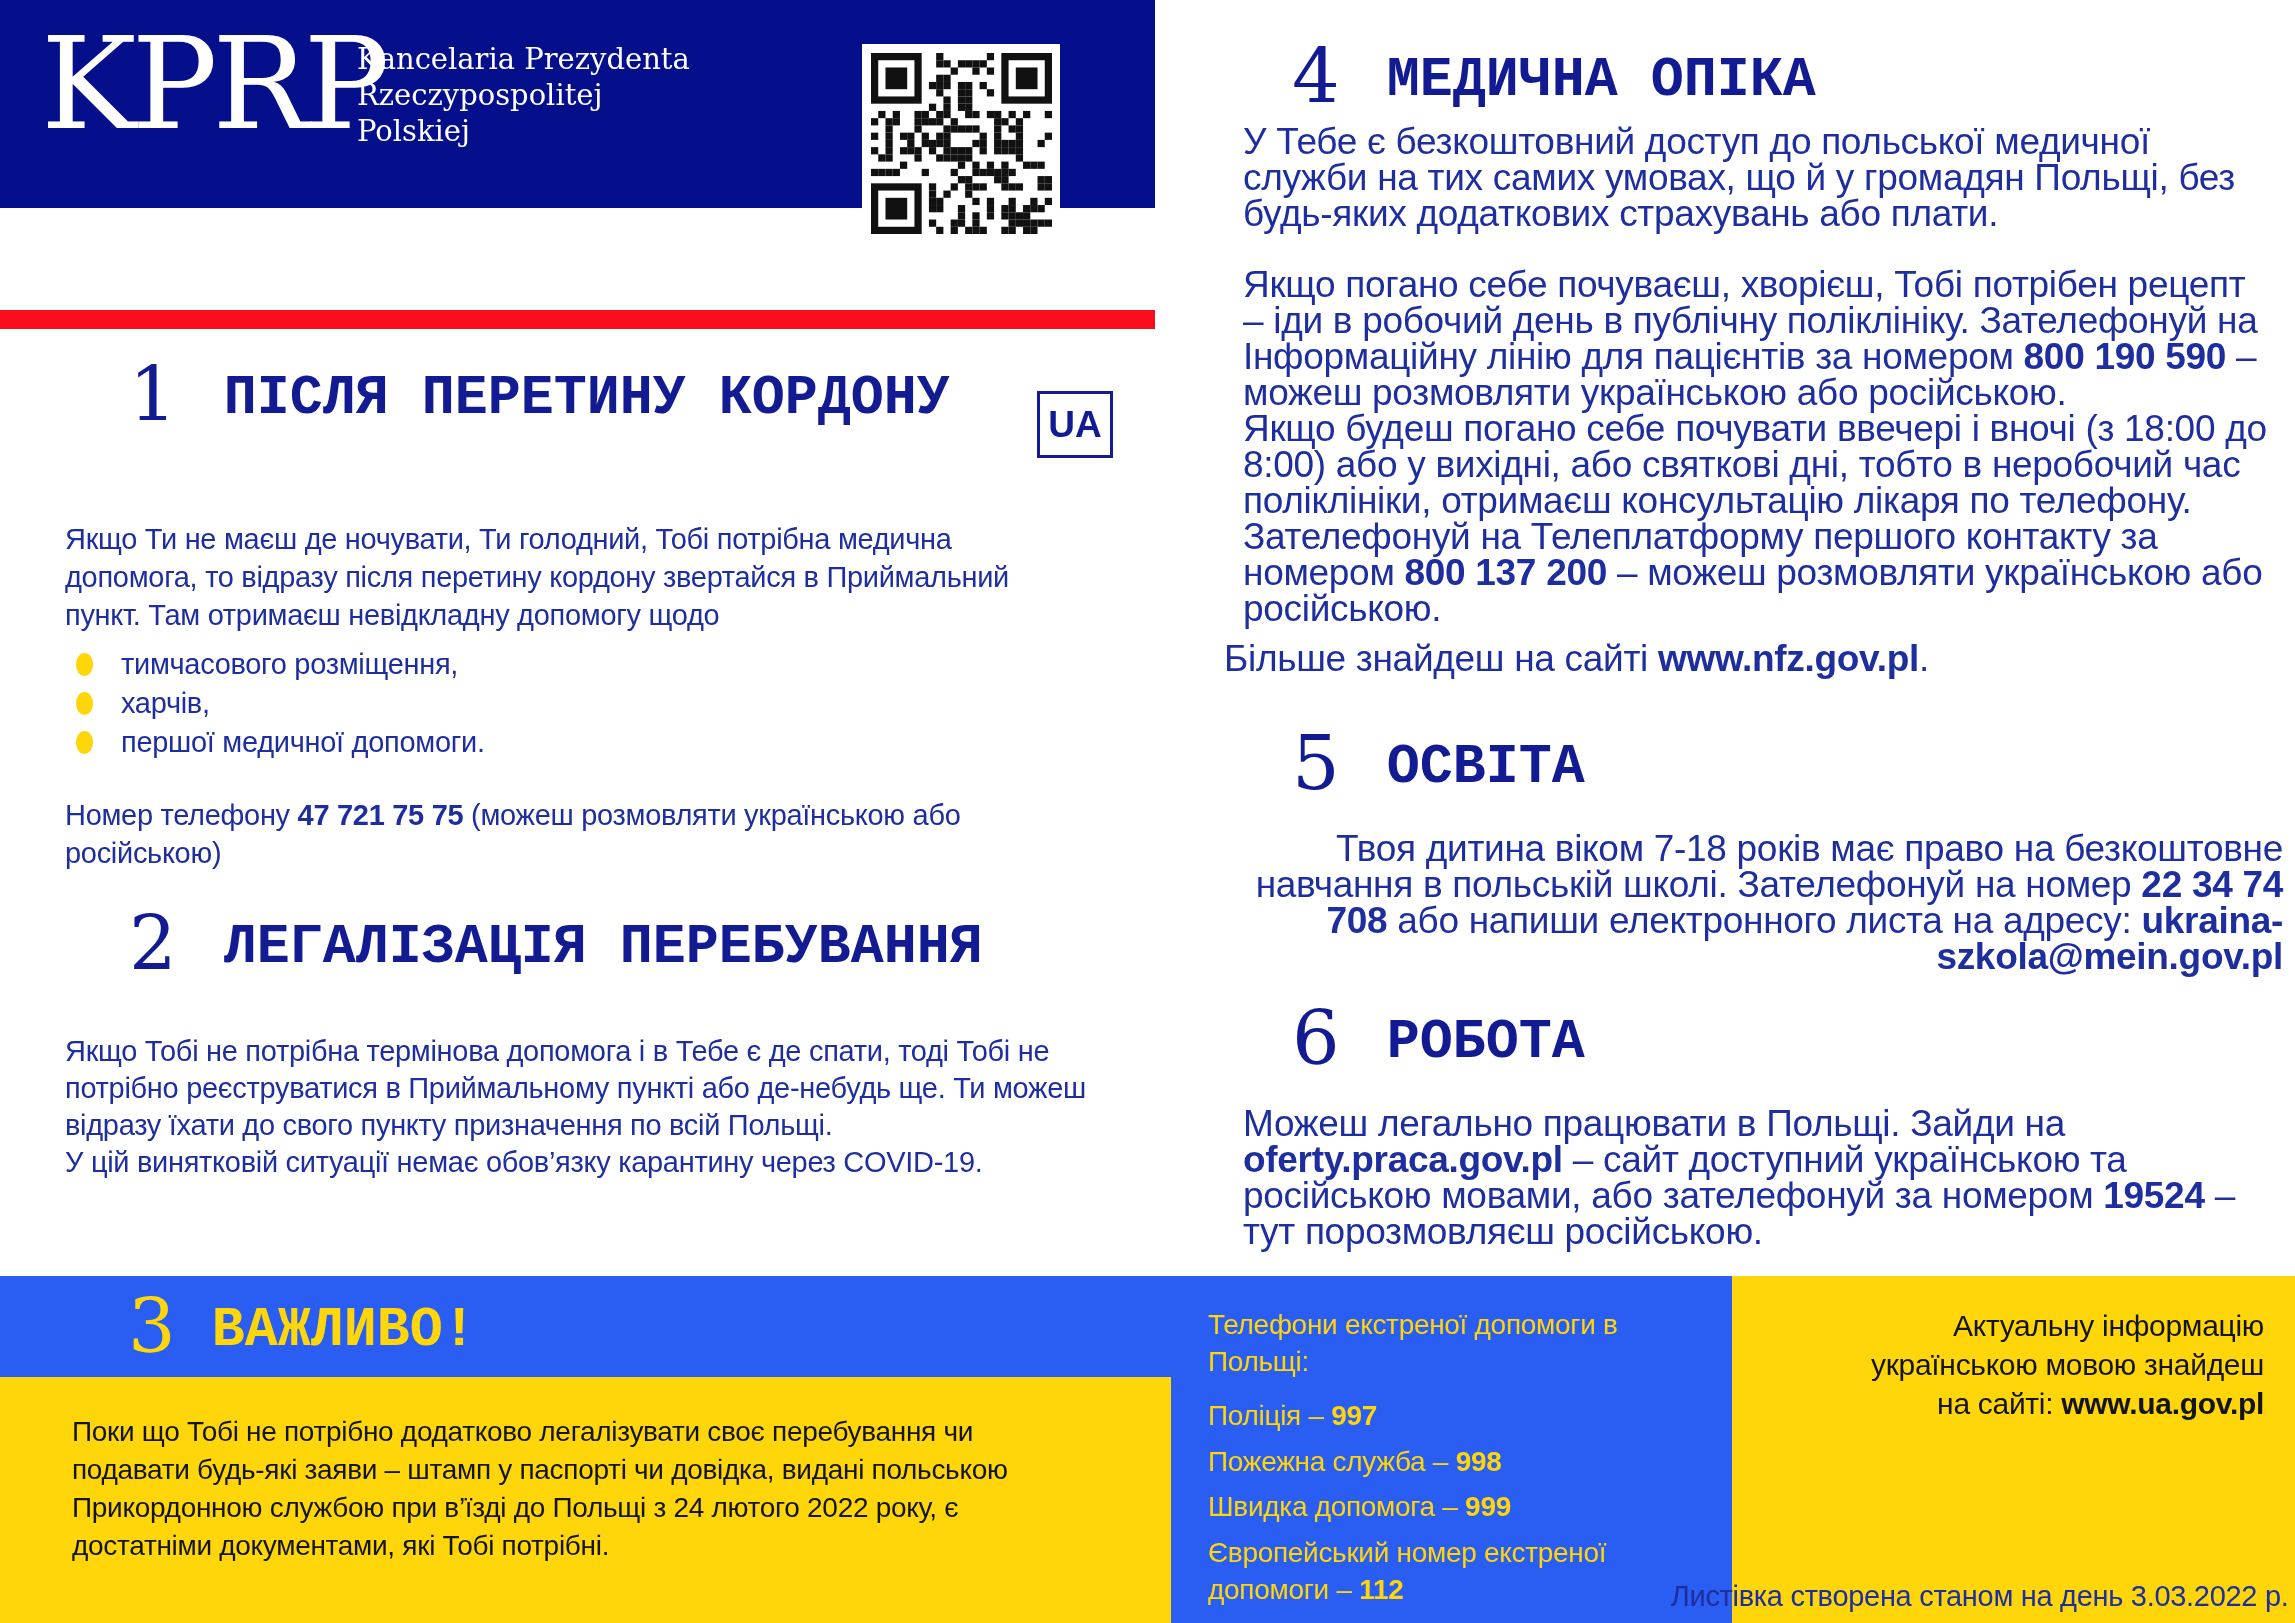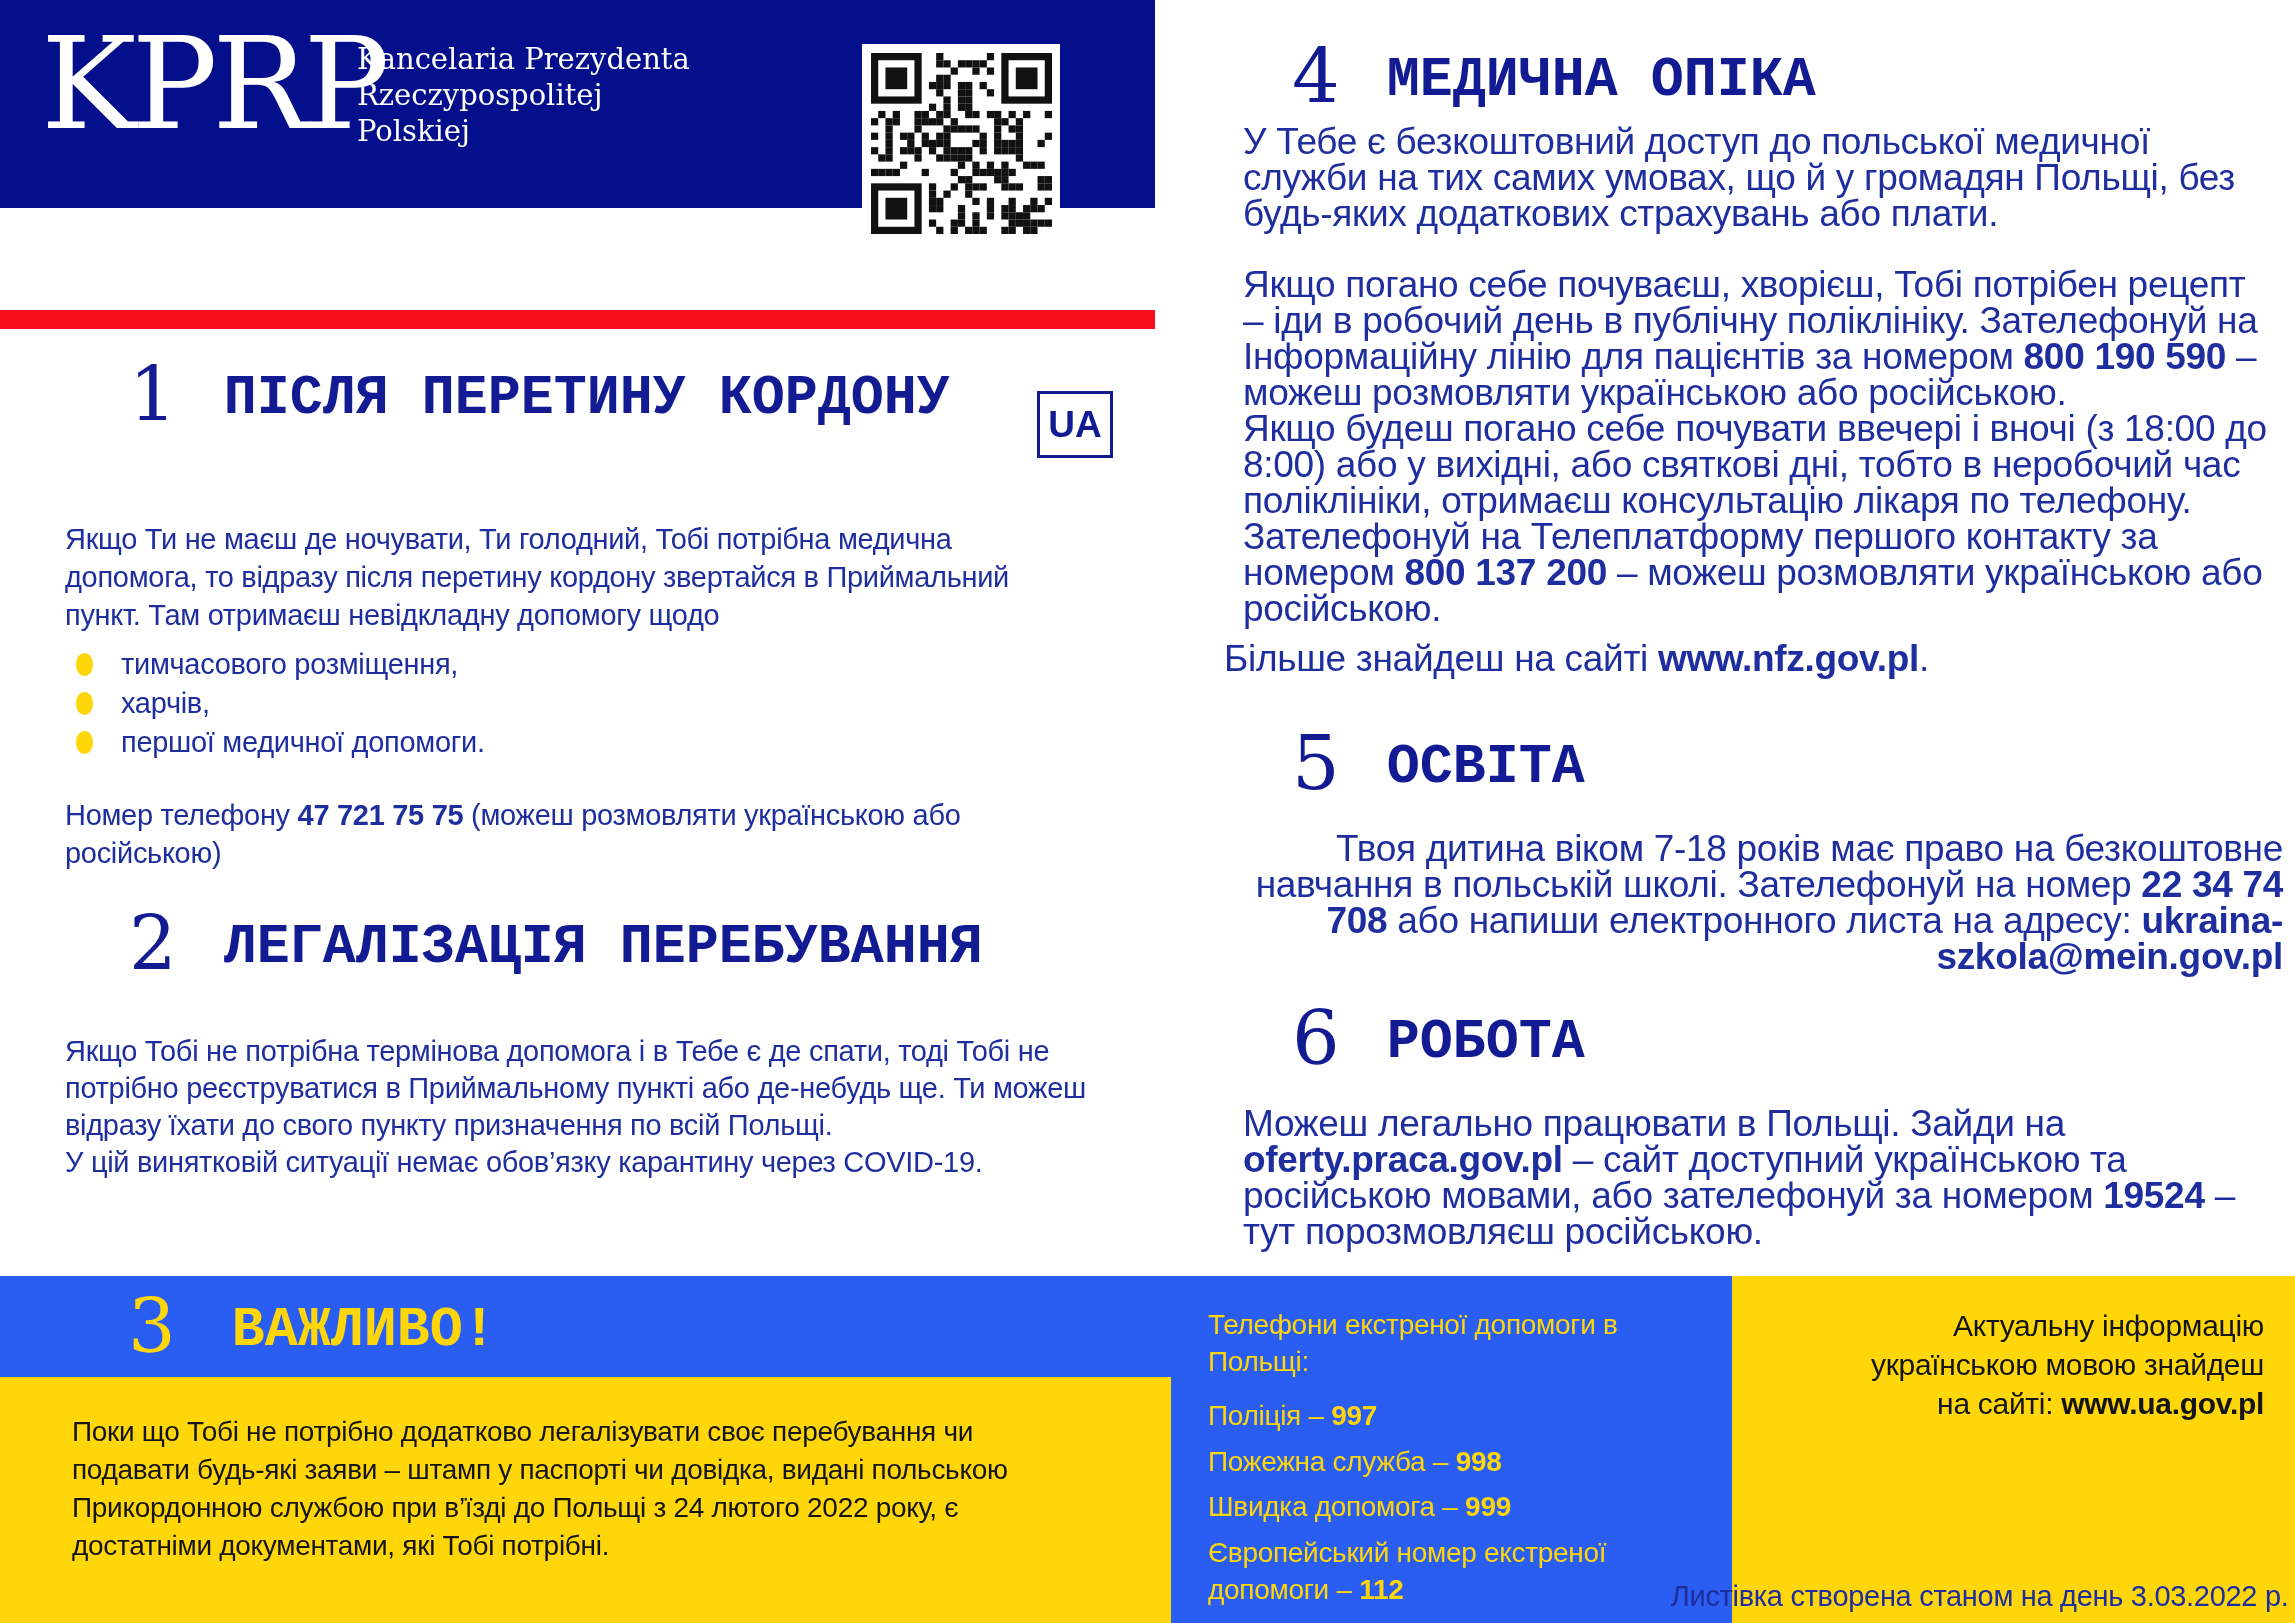--- a/index.html
+++ b/index.html
@@ -65,21 +65,21 @@
     border:3.9px solid var(--headnavy);background:#ffffff;
     display:flex;align-items:center;justify-content:center;
     font-weight:bold;font-size:37px;color:var(--headnavy);margin-top:27px;
   }
   
   .band3{
     position:absolute;left:0;top:1276px;width:1171px;height:101px;background:var(--blue);
     display:flex;align-items:center;padding-left:128px;
   }
   .band3 .sec-num{color:var(--yellow);}
-  .band3 .sec-title{color:var(--yellow);margin-left:56px;}
+  .band3 .sec-title{color:var(--yellow);margin-left:36px;}
   .yellow-left{position:absolute;left:0;top:1377px;width:1171px;height:246px;background:var(--yellow);}
   .sec3-body{
     position:absolute;left:72px;top:1413px;width:1024px;
     font-size:28px;line-height:38px;color:var(--ink);letter-spacing:-0.3px;
   }
   .panel-blue{
     position:absolute;left:1171px;top:1276px;width:561px;height:347px;background:var(--blue);
     padding:30px 42px 0 37px;color:var(--yellow);
     font-size:28px;line-height:37px;letter-spacing:-0.3px;
   }

